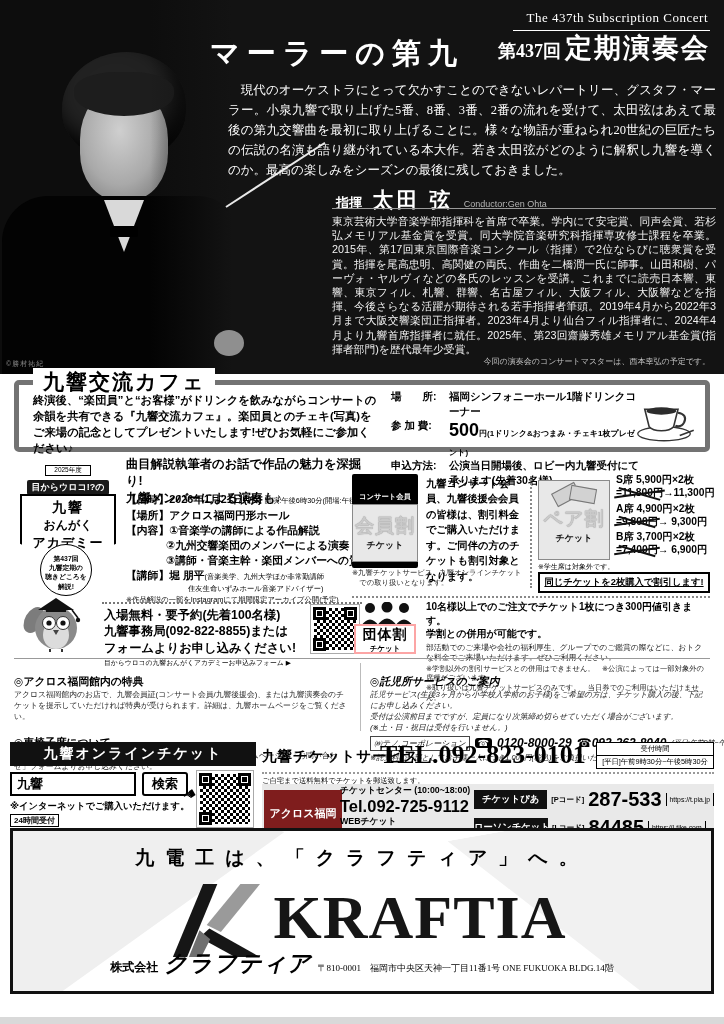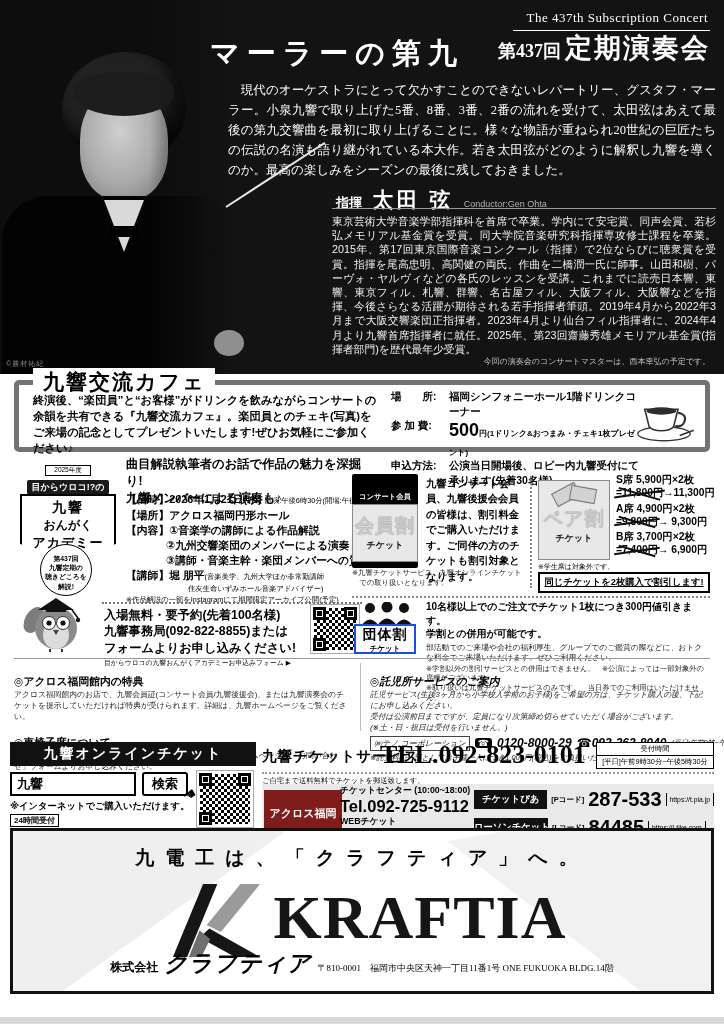--- a/index.html
+++ b/index.html
@@ -87,21 +87,21 @@
   .tkt1 { transform:rotate(-28deg); } .tkt2 { transform:rotate(10deg); margin-left:-9px; }
   .pair-prices { position:absolute; left:264px; top:18px; width:94px; font-size:10.3px; font-weight:bold; line-height:1.25; white-space:nowrap; }
   .price-row { margin-bottom:3px; }
   .strike { position:relative; display:inline-block; }
   .strike::before { content:""; position:absolute; left:-2px; right:-2px; top:46%; height:2px; background:#111; transform:rotate(-8deg); }
   .strike::after { content:""; position:absolute; left:2px; right:2px; top:46%; height:2px; background:#111; transform:rotate(16deg); }
   .stud-note { position:absolute; left:186px; top:106px; font-size:7px; }
   .pair-boxed { position:absolute; left:186px; top:116px; width:172px; border:2px solid #000; font-size:9.3px; font-weight:bold; text-align:center; padding:2px 0;text-decoration:underline; }
   .hdot { position:absolute; left:0; top:140px; width:358px; border-top:2px dotted #888; }
   .group-icon { position:absolute; left:6px; top:146px; }
-  .group-box { position:absolute; left:2px; top:168px; width:62px; height:30px; border:2px solid #1d4ed8; text-align:center; background:#fff; }
+  .group-box { position:absolute; left:2px; top:168px; width:62px; height:30px; border:2px solid #fca5a5; text-align:center; background:#fff; }
   .group-box .gb1 { font-size:14px; font-weight:900; letter-spacing:1px; }
   .group-box .gb2 { font-size:7.5px; font-weight:bold; }
   .group-text { position:absolute; left:74px; top:144px; width:284px; }
   .gt-bold { font-size:10px; font-weight:bold; line-height:1.35; }
   .gt-desc { font-size:7.8px; line-height:1.35; margin-top:2px; color:#222; }
   .gt-note { font-size:7.3px; line-height:1.35; color:#222; }
 
   
   .info { position:absolute; left:14px; top:658px; width:696px; height:78px; border-top:1px solid #999; }
   .info-left { position:absolute; left:0; top:3px; width:336px; }

